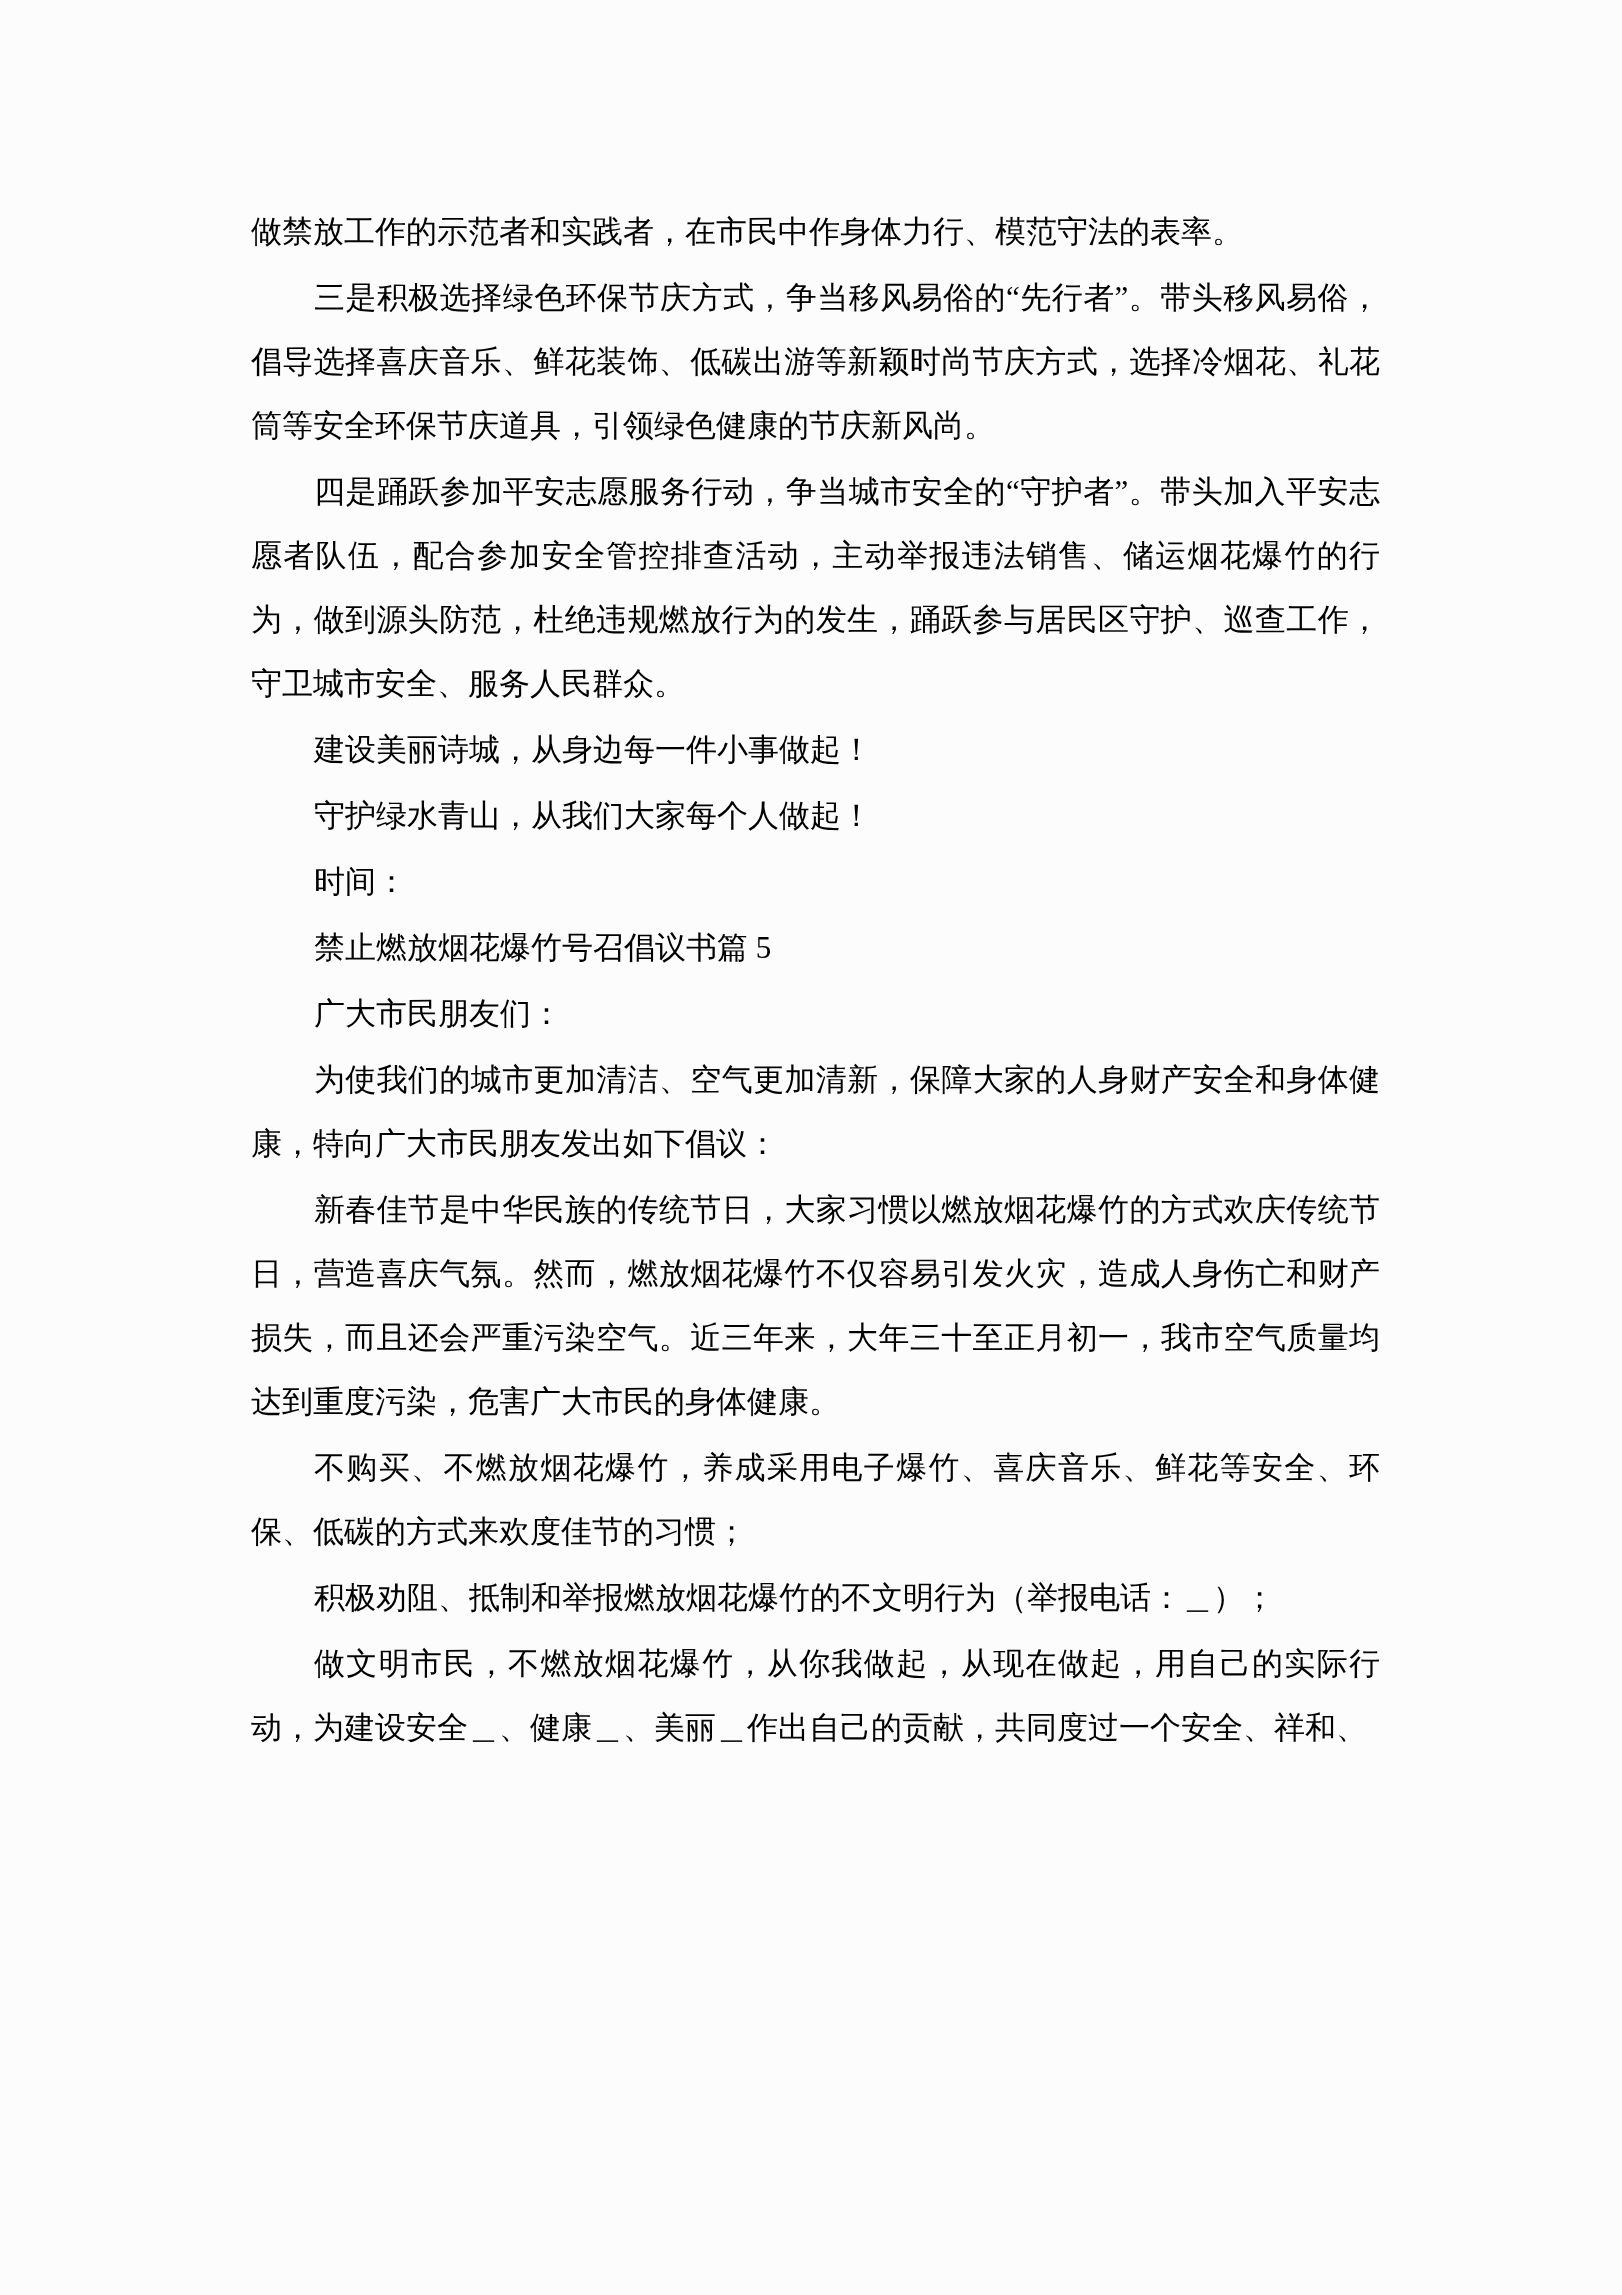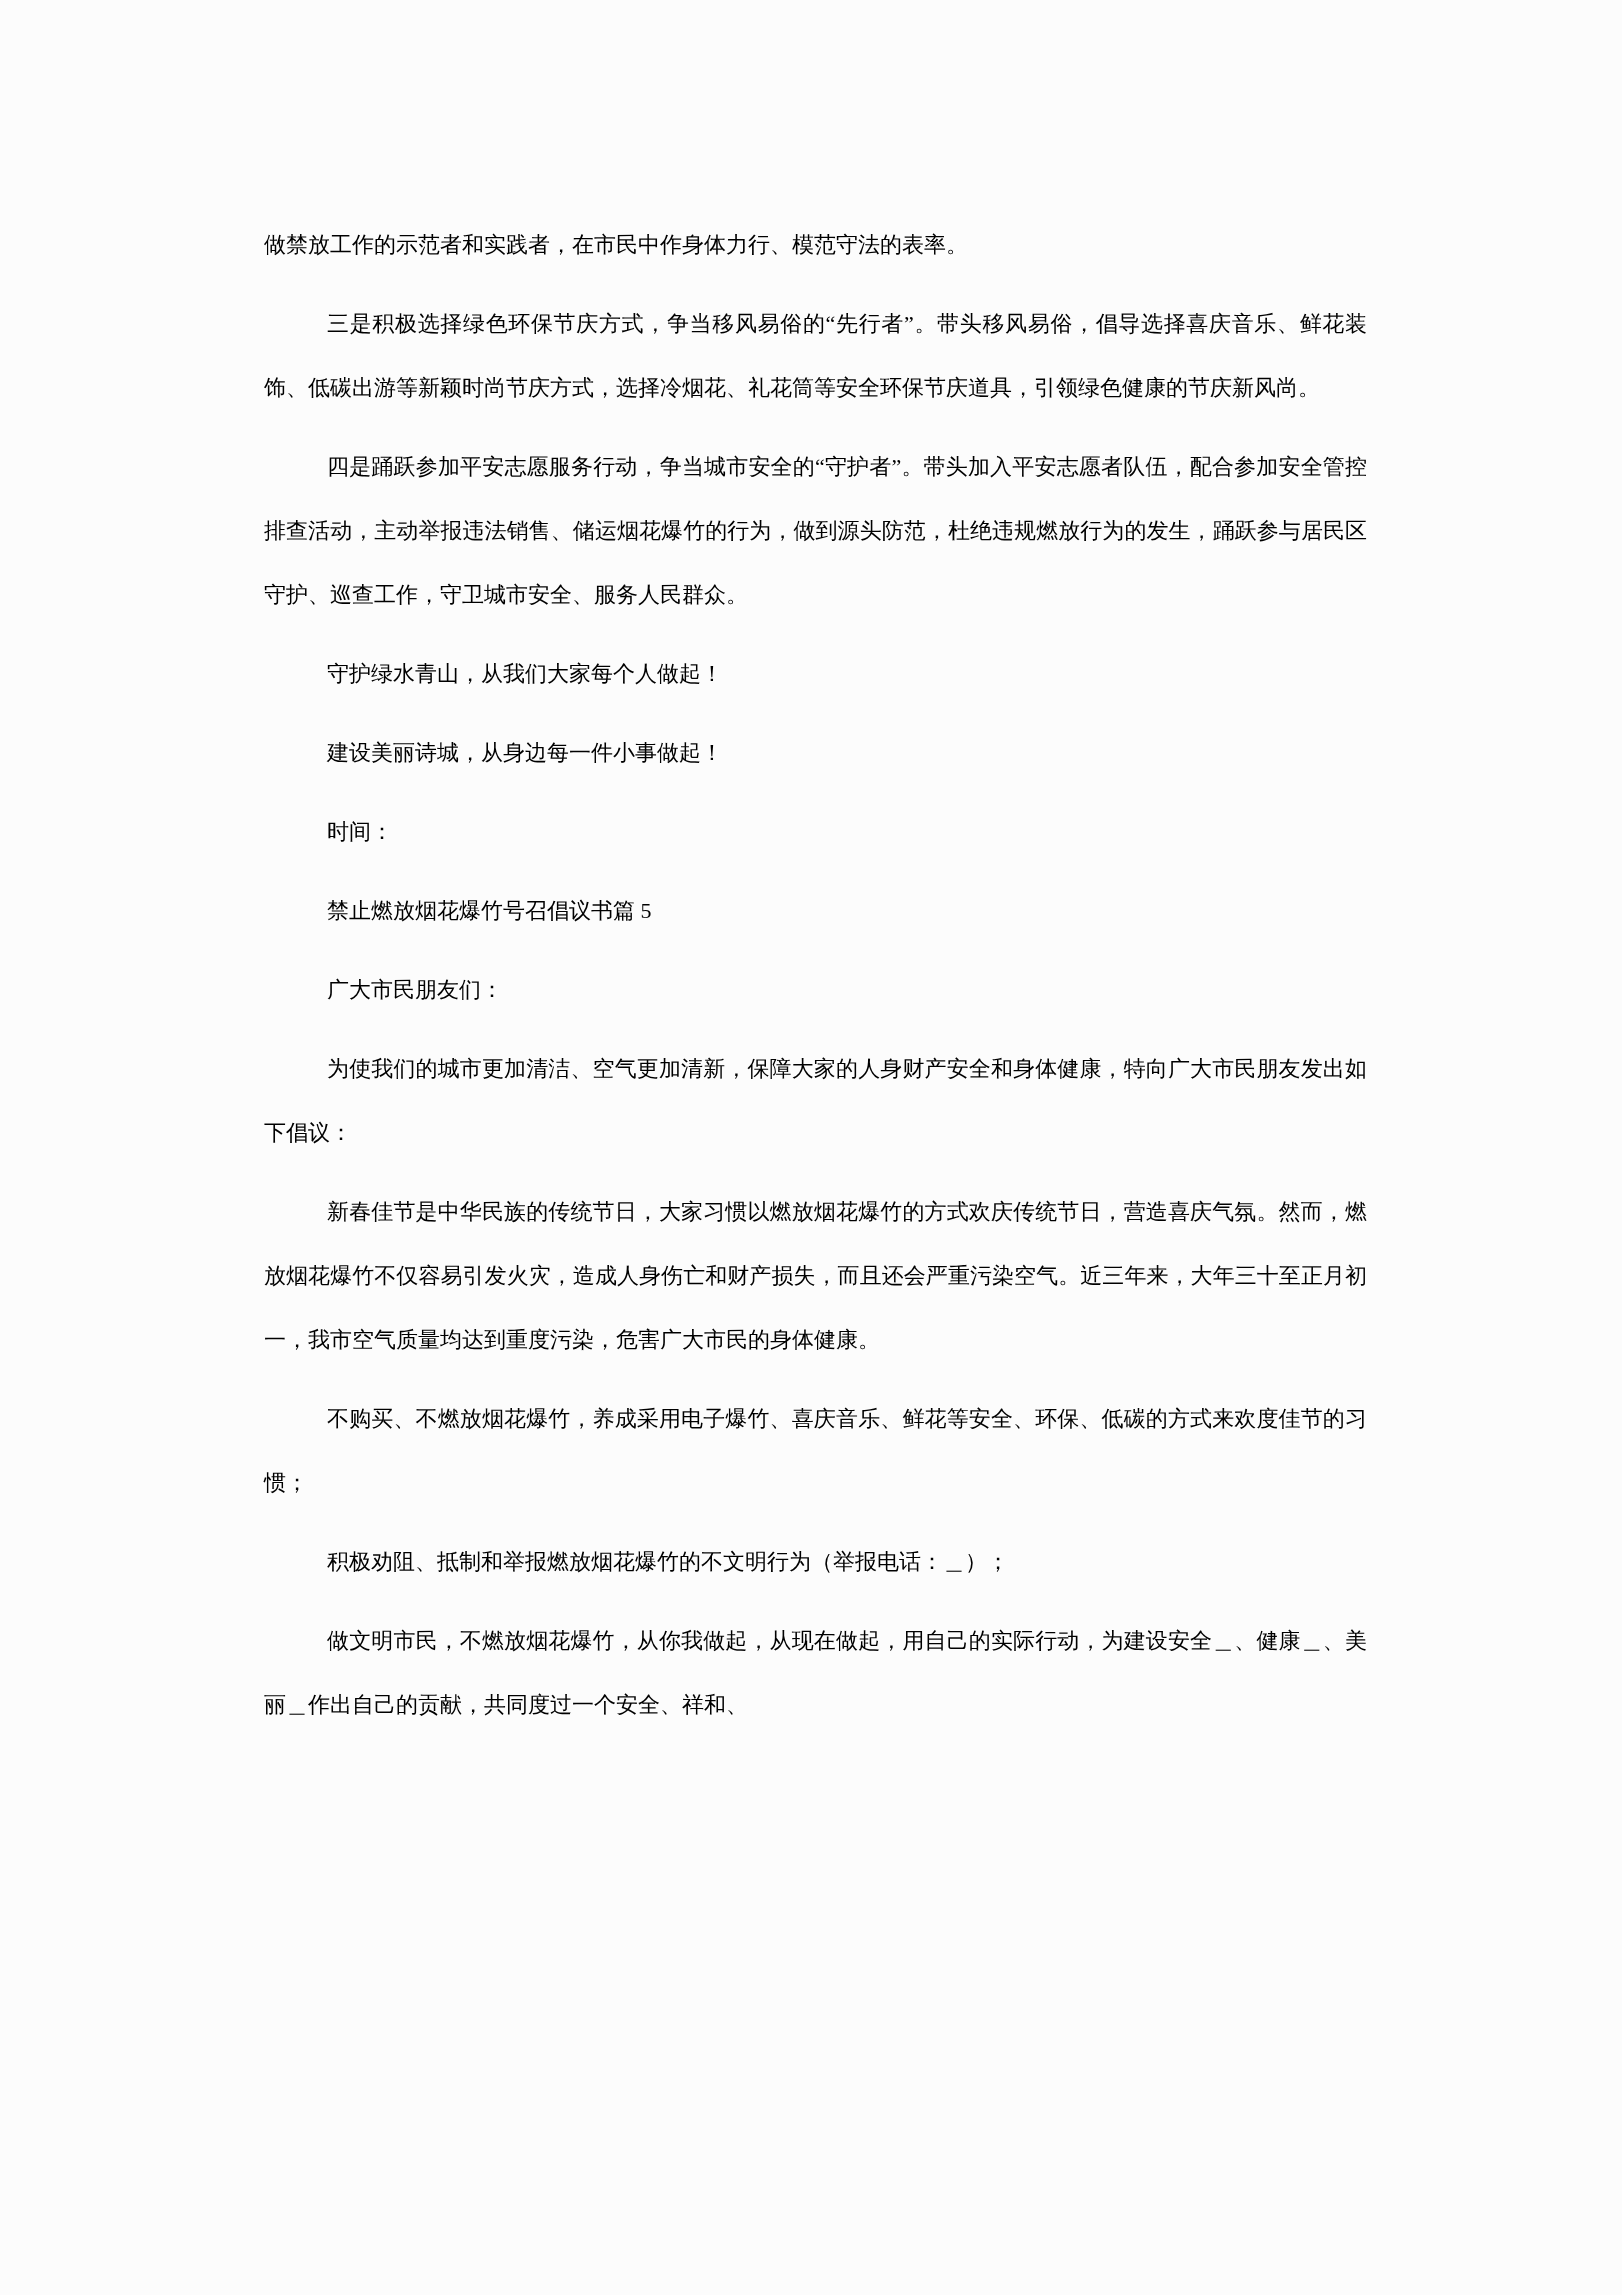--- a/index.html
+++ b/index.html
@@ -15,42 +15,42 @@
     font-family: "Liberation Serif", "DejaVu Serif", serif;
     color: #000000;
   }
   .text-block {
     position: absolute;
     left: 249px;
     top: 198px;
     width: 1133px;
   }
   .para {
-    margin: 15px;
+    margin: 2px;
     padding: 0;
-    font-size: 22px;
+    font-size: 31px;
     line-height: 64px;
     text-align: justify;
     letter-spacing: 0;
     word-break: break-all;
   }
   .para.indent {
     text-indent: 63px;
   }
 </style>
 </head>
 <body>
 
 <div class="page">
   <div class="text-block">
     <p class="para">做禁放工作的示范者和实践者，在市民中作身体力行、模范守法的表率。</p>
     <p class="para indent">三是积极选择绿色环保节庆方式，争当移风易俗的“先行者”。带头移风易俗，倡导选择喜庆音乐、鲜花装饰、低碳出游等新颖时尚节庆方式，选择冷烟花、礼花筒等安全环保节庆道具，引领绿色健康的节庆新风尚。</p>
     <p class="para indent">四是踊跃参加平安志愿服务行动，争当城市安全的“守护者”。带头加入平安志愿者队伍，配合参加安全管控排查活动，主动举报违法销售、储运烟花爆竹的行为，做到源头防范，杜绝违规燃放行为的发生，踊跃参与居民区守护、巡查工作，守卫城市安全、服务人民群众。</p>
+    <p class="para indent">建设美丽诗城，从身边每一件小事做起！</p>
     <p class="para indent">守护绿水青山，从我们大家每个人做起！</p>
-    <p class="para indent">建设美丽诗城，从身边每一件小事做起！</p>
     <p class="para indent">时间：</p>
     <p class="para indent">禁止燃放烟花爆竹号召倡议书篇 5</p>
     <p class="para indent">广大市民朋友们：</p>
     <p class="para indent">为使我们的城市更加清洁、空气更加清新，保障大家的人身财产安全和身体健康，特向广大市民朋友发出如下倡议：</p>
     <p class="para indent">新春佳节是中华民族的传统节日，大家习惯以燃放烟花爆竹的方式欢庆传统节日，营造喜庆气氛。然而，燃放烟花爆竹不仅容易引发火灾，造成人身伤亡和财产损失，而且还会严重污染空气。近三年来，大年三十至正月初一，我市空气质量均达到重度污染，危害广大市民的身体健康。</p>
     <p class="para indent">不购买、不燃放烟花爆竹，养成采用电子爆竹、喜庆音乐、鲜花等安全、环保、低碳的方式来欢度佳节的习惯；</p>
     <p class="para indent">积极劝阻、抵制和举报燃放烟花爆竹的不文明行为（举报电话：＿）；</p>
     <p class="para indent">做文明市民，不燃放烟花爆竹，从你我做起，从现在做起，用自己的实际行动，为建设安全＿、健康＿、美丽＿作出自己的贡献，共同度过一个安全、祥和、</p>
   </div>
 </div>

